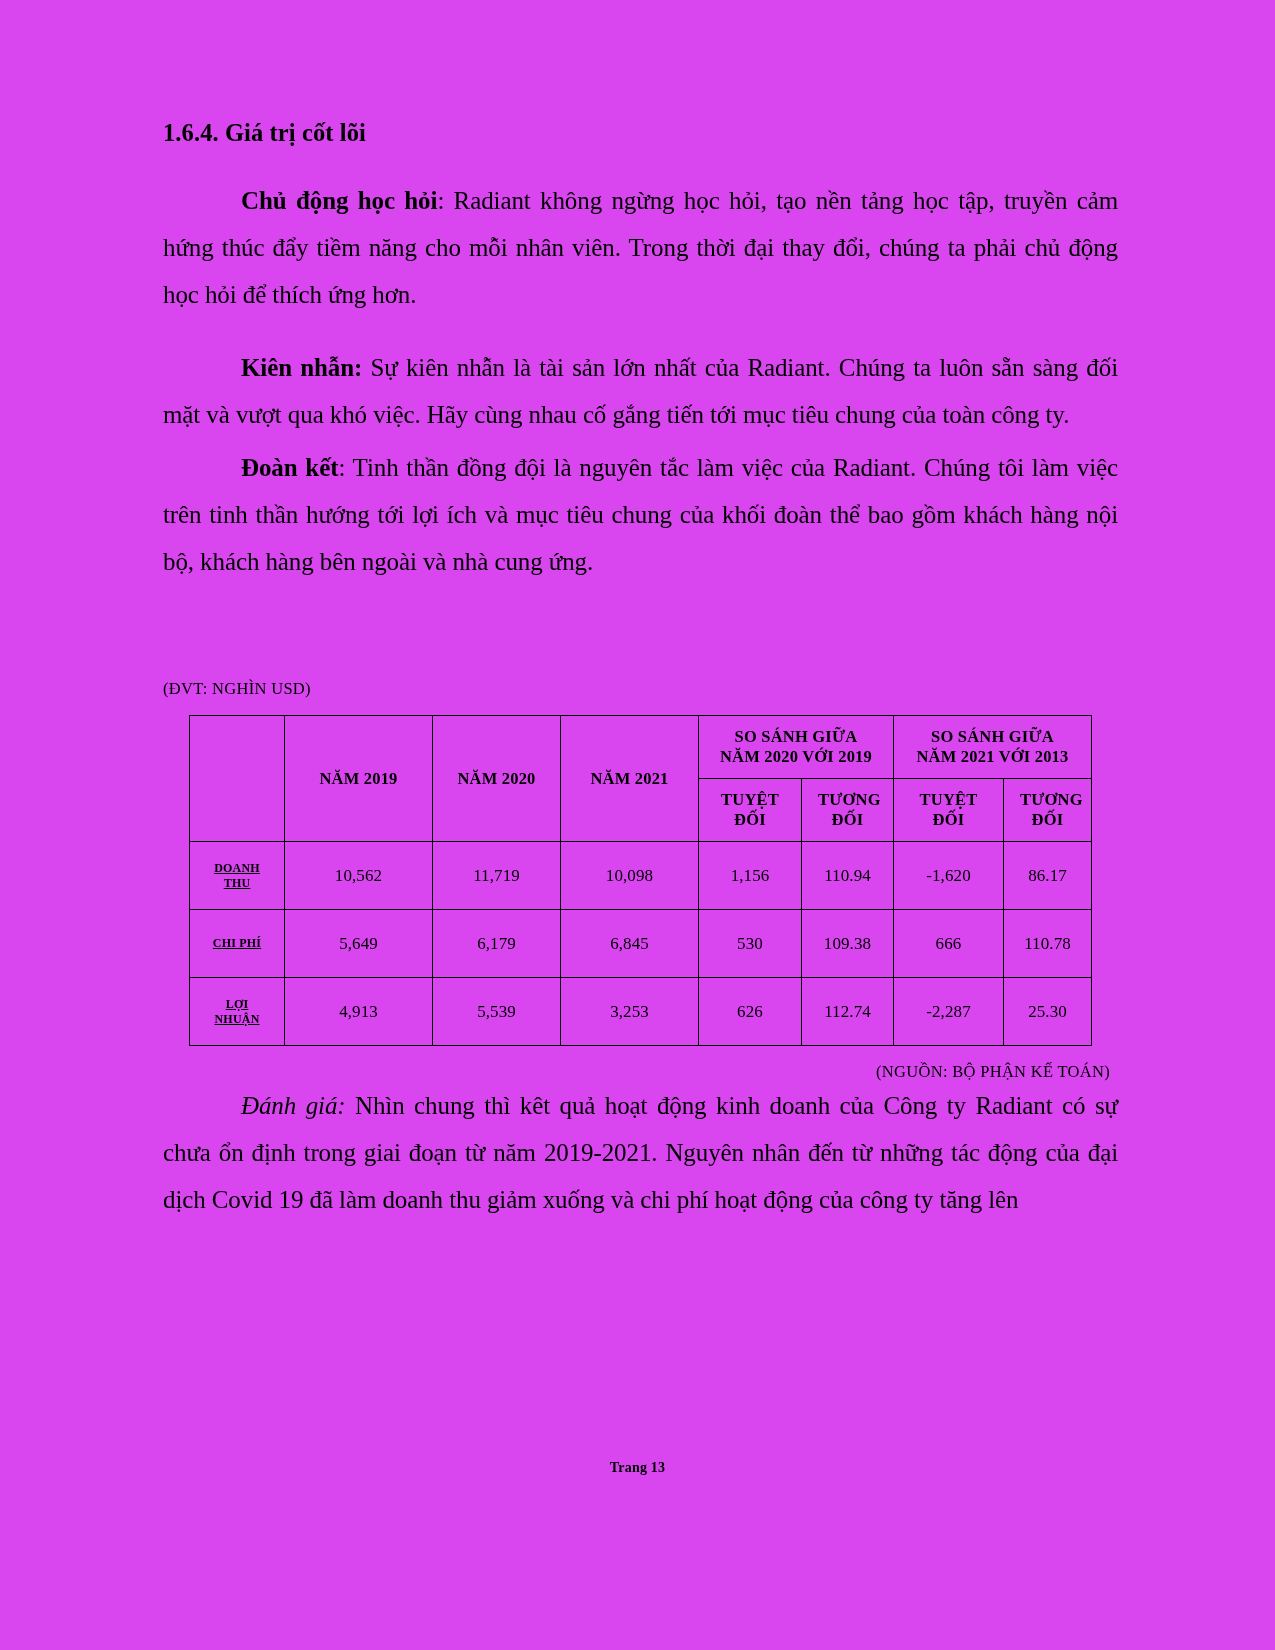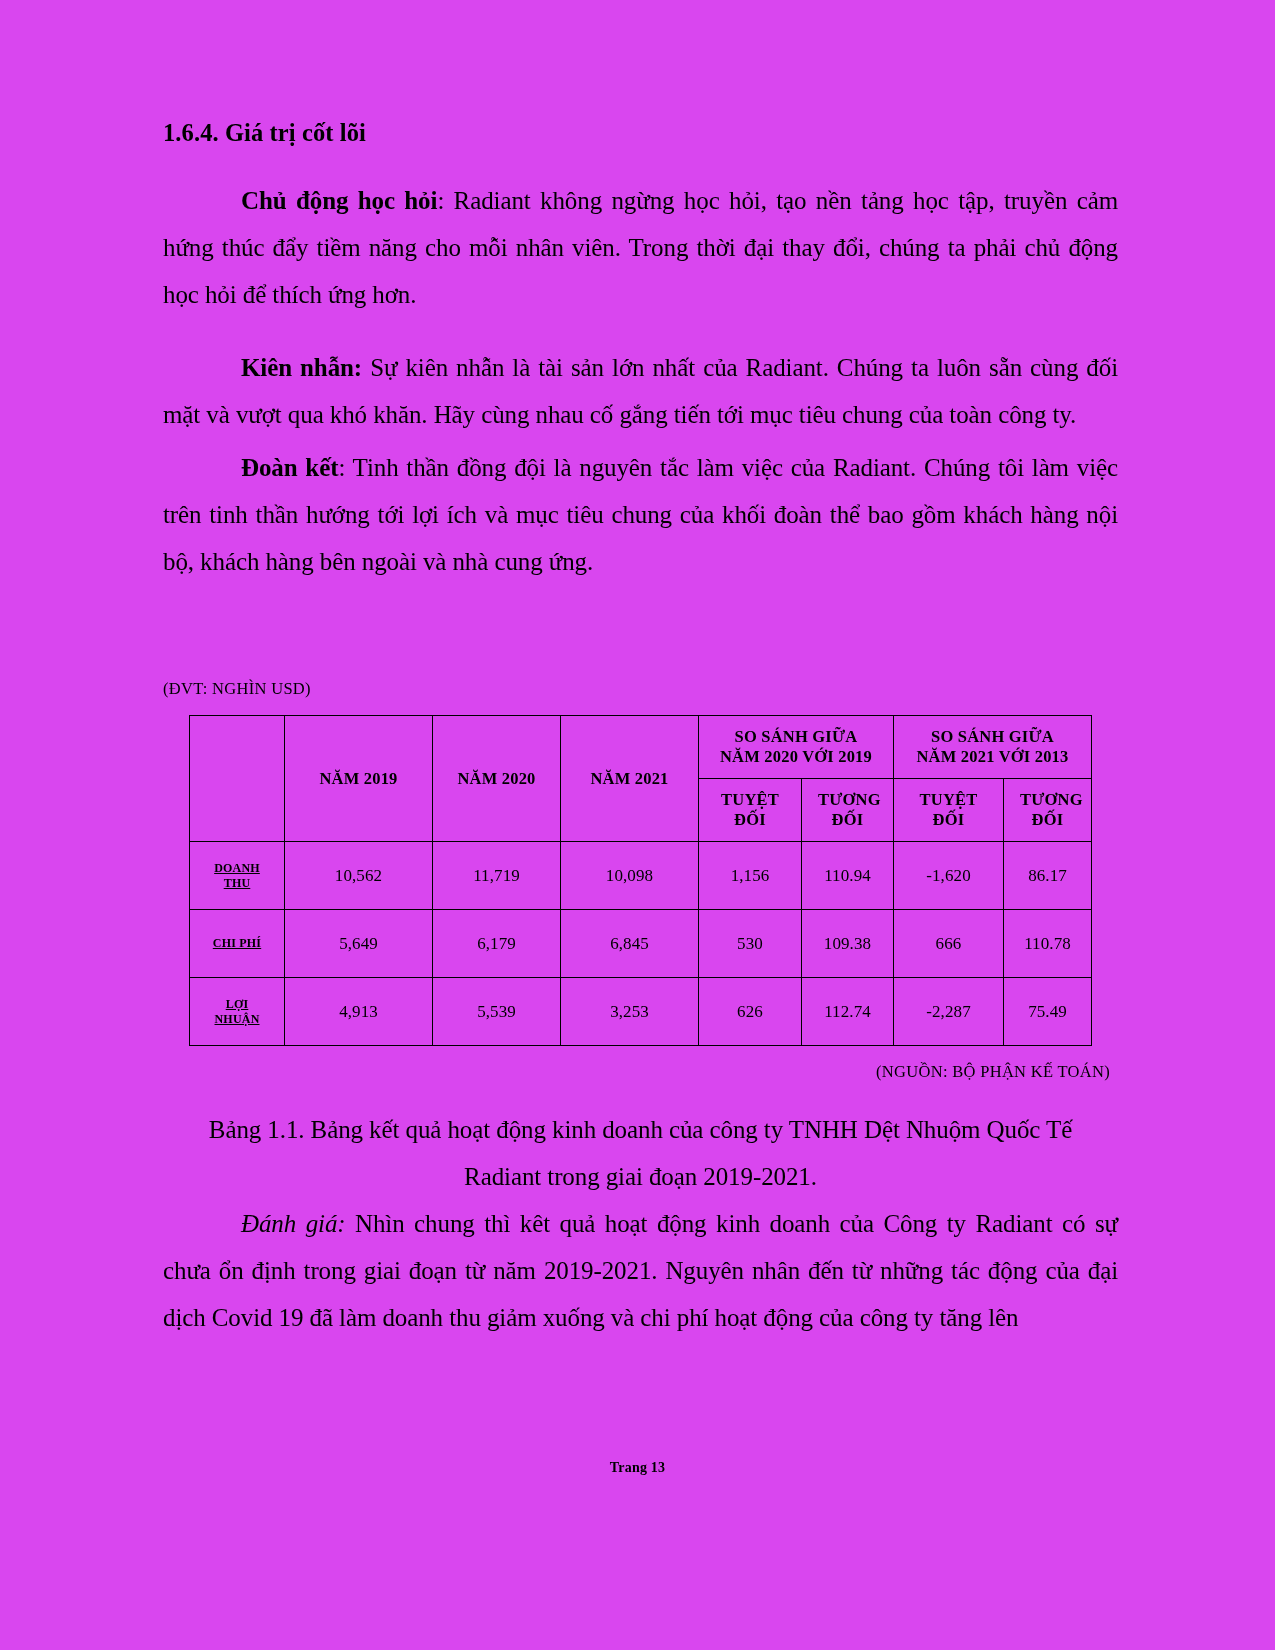--- a/index.html
+++ b/index.html
@@ -152,21 +152,21 @@
 
     <h2 class="h-sub">1.6.4. Giá trị cốt lõi</h2>
 
     <p class="para">
       <span class="lead">Chủ động học hỏi</span><span>: </span><span>Radiant không ngừng học hỏi, tạo nền tảng học tập, truyền cảm hứng thúc đẩy tiềm năng cho mỗi nhân viên. Trong thời đại thay đổi, chúng ta phải chủ động học hỏi để thích ứng hơn.</span>
     </p>
 
     <div class="gap-para"></div>
 
     <p class="para">
-      <span class="lead">Kiên nhẫn:</span><span> </span><span>Sự kiên nhẫn là tài sản lớn nhất của Radiant. Chúng ta luôn sẵn cùng đối mặt và vượt qua khó khăn. Hãy cùng nhau cố gắng tiến tới mục tiêu chung của toàn công ty.</span>
+      <span class="lead">Kiên nhẫn:</span><span> </span><span>Sự kiên nhẫn là tài sản lớn nhất của Radiant. Chúng ta luôn sẵn sàng đối mặt và vượt qua khó việc. Hãy cùng nhau cố gắng tiến tới mục tiêu chung của toàn công ty.</span>
     </p>
 
     <div class="gap-small"></div>
 
     <p class="para">
       <span class="lead">Đoàn kết</span><span>: </span><span>Tinh thần đồng đội là nguyên tắc làm việc của Radiant. Chúng tôi làm việc trên tinh thần hướng tới lợi ích và mục tiêu chung của khối đoàn thể bao gồm khách hàng nội bộ, khách hàng bên ngoài và nhà cung ứng.</span>
     </p>
 
     <div style="height:42px"></div>
 
@@ -225,32 +225,28 @@
             <td>110.78</td>
           </tr>
           <tr class="r-data">
             <td class="rowhead">LỢI NHUẬN</td>
             <td>4,913</td>
             <td>5,539</td>
             <td>3,253</td>
             <td>626</td>
             <td>112.74</td>
             <td>-2,287</td>
-            <td>75.49</td>
+            <td>25.30</td>
           </tr>
         </tbody>
       </table>
     </div>
 
     <div class="source-line">(NGUỒN: BỘ PHẬN KẾ TOÁN)</div>
 
-    <div class="caption">
-      <span>Bảng 1.1. Bảng kết quả hoạt động kinh doanh của công ty TNHH Dệt Nhuộm Quốc Tế</span><br>
-      <span>Radiant trong giai đoạn 2019-2021.</span>
-    </div>
 
     <p class="para" style="margin-top:0">
       <span class="it">Đánh giá:</span><span> </span><span>Nhìn chung thì kêt quả hoạt động kinh doanh của Công ty Radiant có sự chưa ổn định trong giai đoạn từ năm 2019-2021. Nguyên nhân đến từ những tác động của đại dịch Covid 19 đã làm doanh thu giảm xuống và chi phí hoạt động của công ty tăng lên</span>
     </p>
 
   </div>
 
   <div class="footer">
     <span>Trang 13</span>
   </div>

